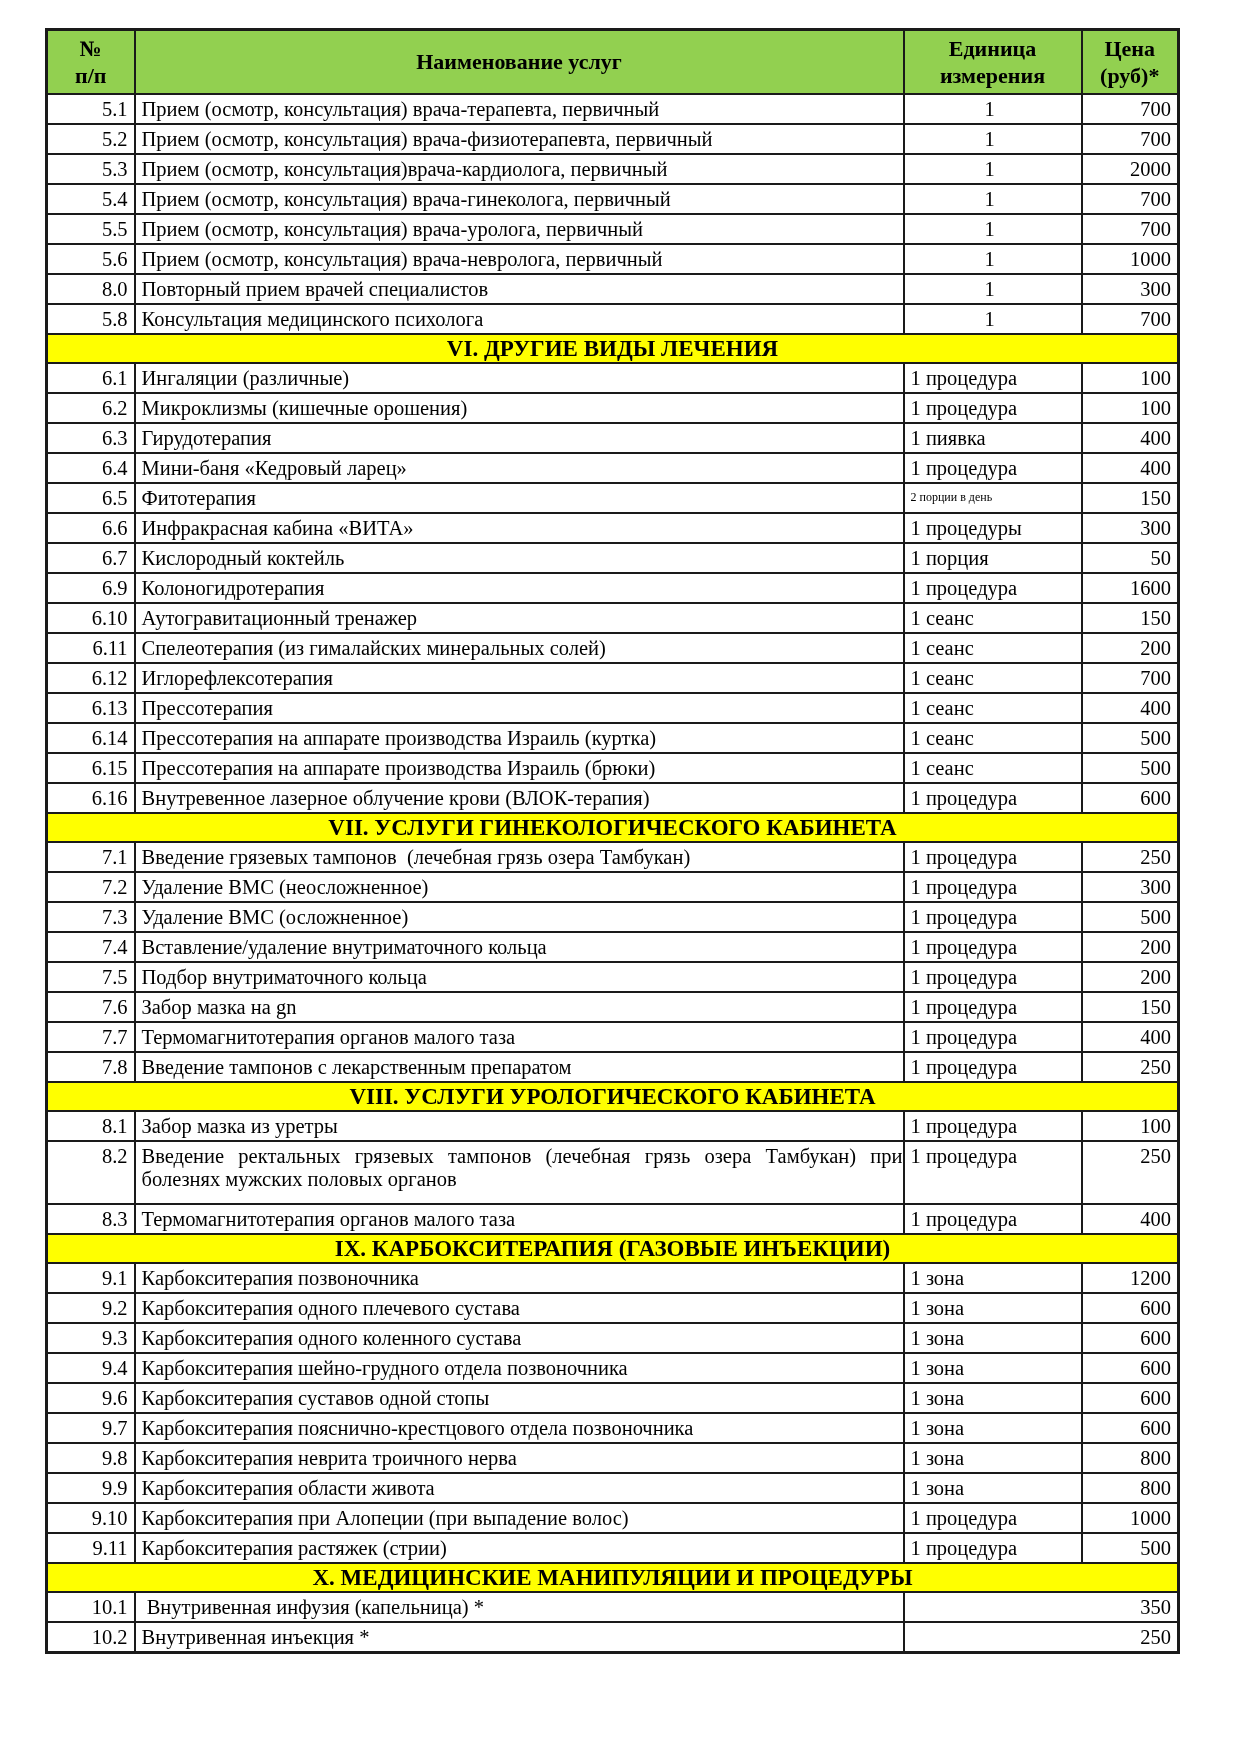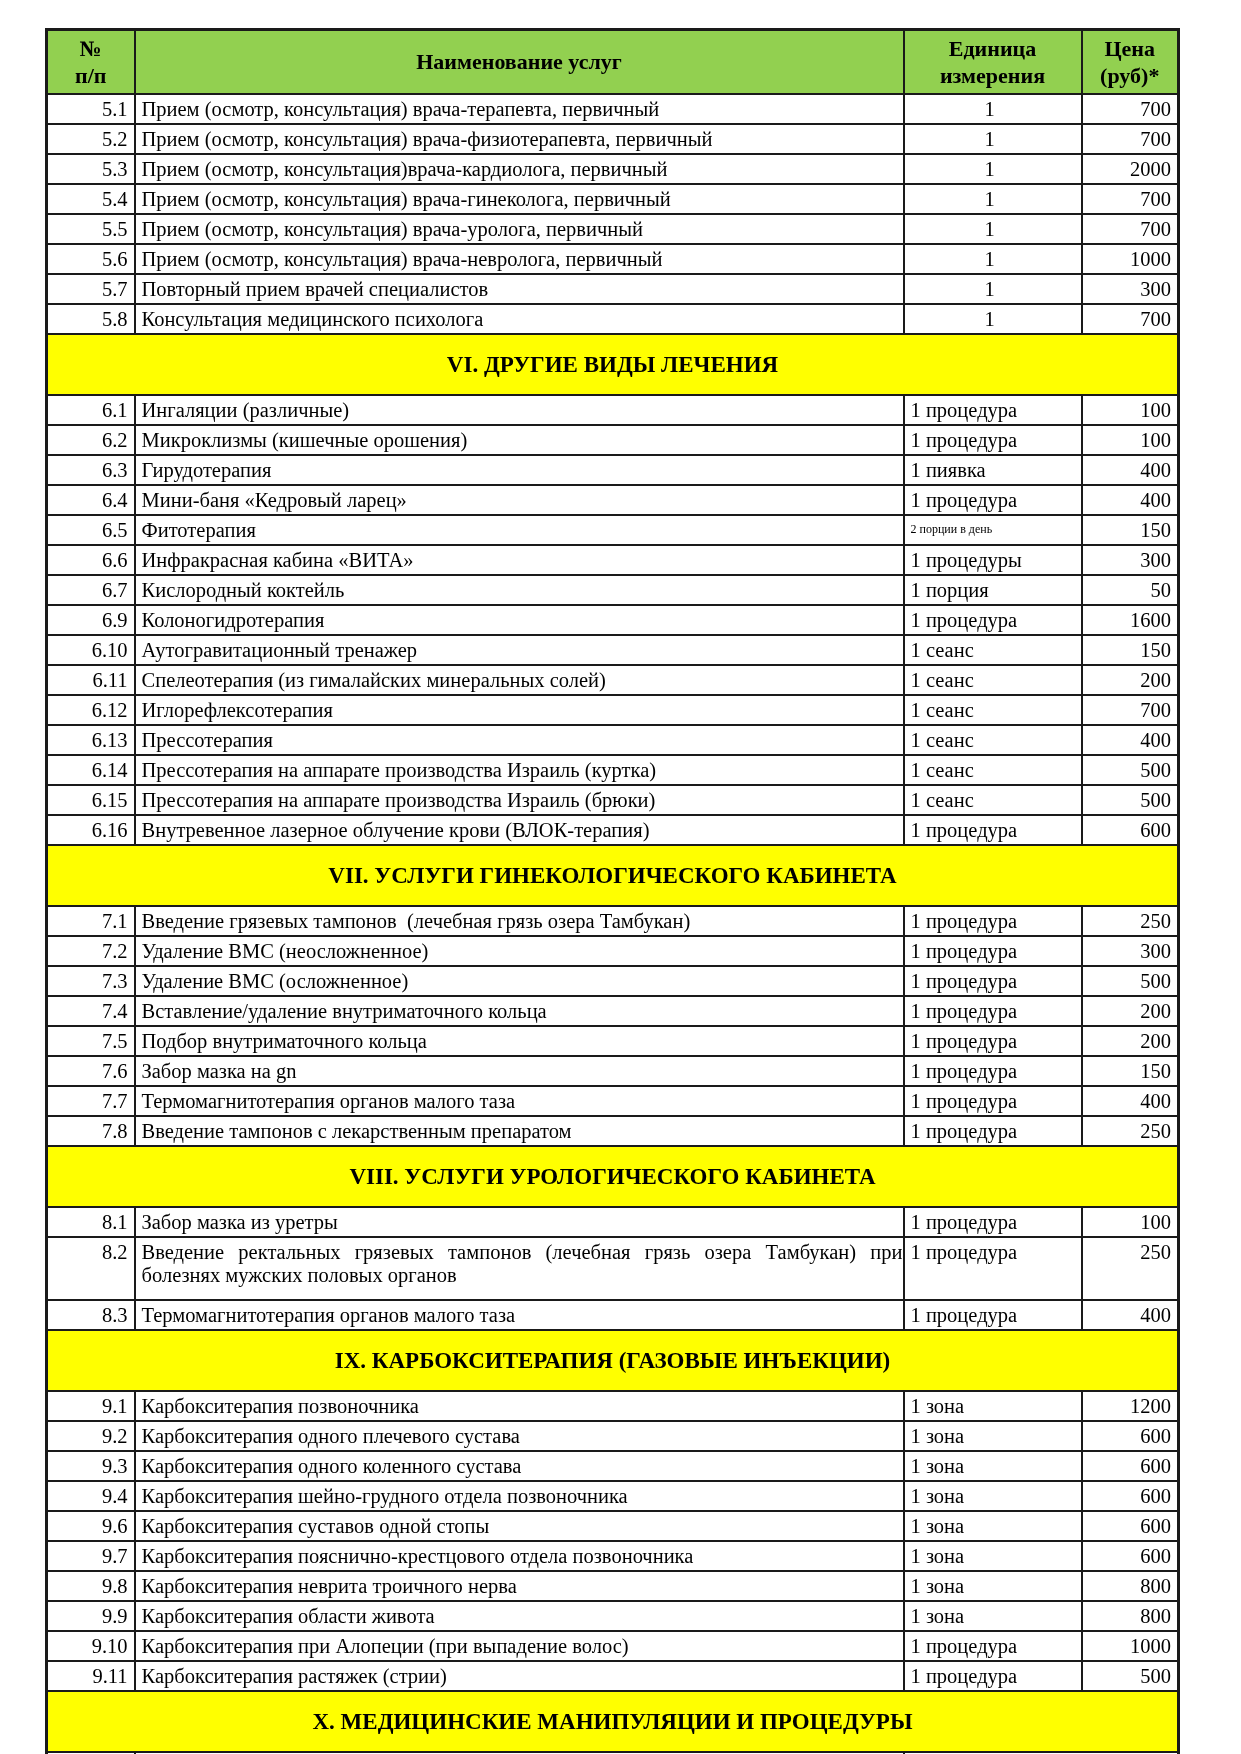--- a/index.html
+++ b/index.html
@@ -69,21 +69,21 @@
   td.price {
     text-align: right;
     padding-right: 8px;
   }
   tr.section-row > td {
     background: var(--section-bg, #ffff00);
     text-align: center;
     font-weight: bold;
     font-size: 23px;
     height: 27px;
-    padding: 16px;
+    padding: 0;
   }
   tr.tall > td {
     height: 58px;
     vertical-align: top;
     padding-top: 3px;
     border-radius: 6px;
   }
   tr.tall > td.name {
     text-align: justify;
     padding-right: 0;
@@ -142,21 +142,21 @@
           <td class="unit center">1</td>
           <td class="price">700</td>
         </tr>
         <tr>
           <td class="num">5.6</td>
           <td class="name">Прием (осмотр, консультация) врача-невролога, первичный</td>
           <td class="unit center">1</td>
           <td class="price">1000</td>
         </tr>
         <tr>
-          <td class="num">5.7</td>
+          <td class="num">8.0</td>
           <td class="name">Повторный прием врачей специалистов</td>
           <td class="unit center">1</td>
           <td class="price">300</td>
         </tr>
         <tr>
           <td class="num">5.8</td>
           <td class="name">Консультация медицинского психолога</td>
           <td class="unit center">1</td>
           <td class="price">700</td>
         </tr>

